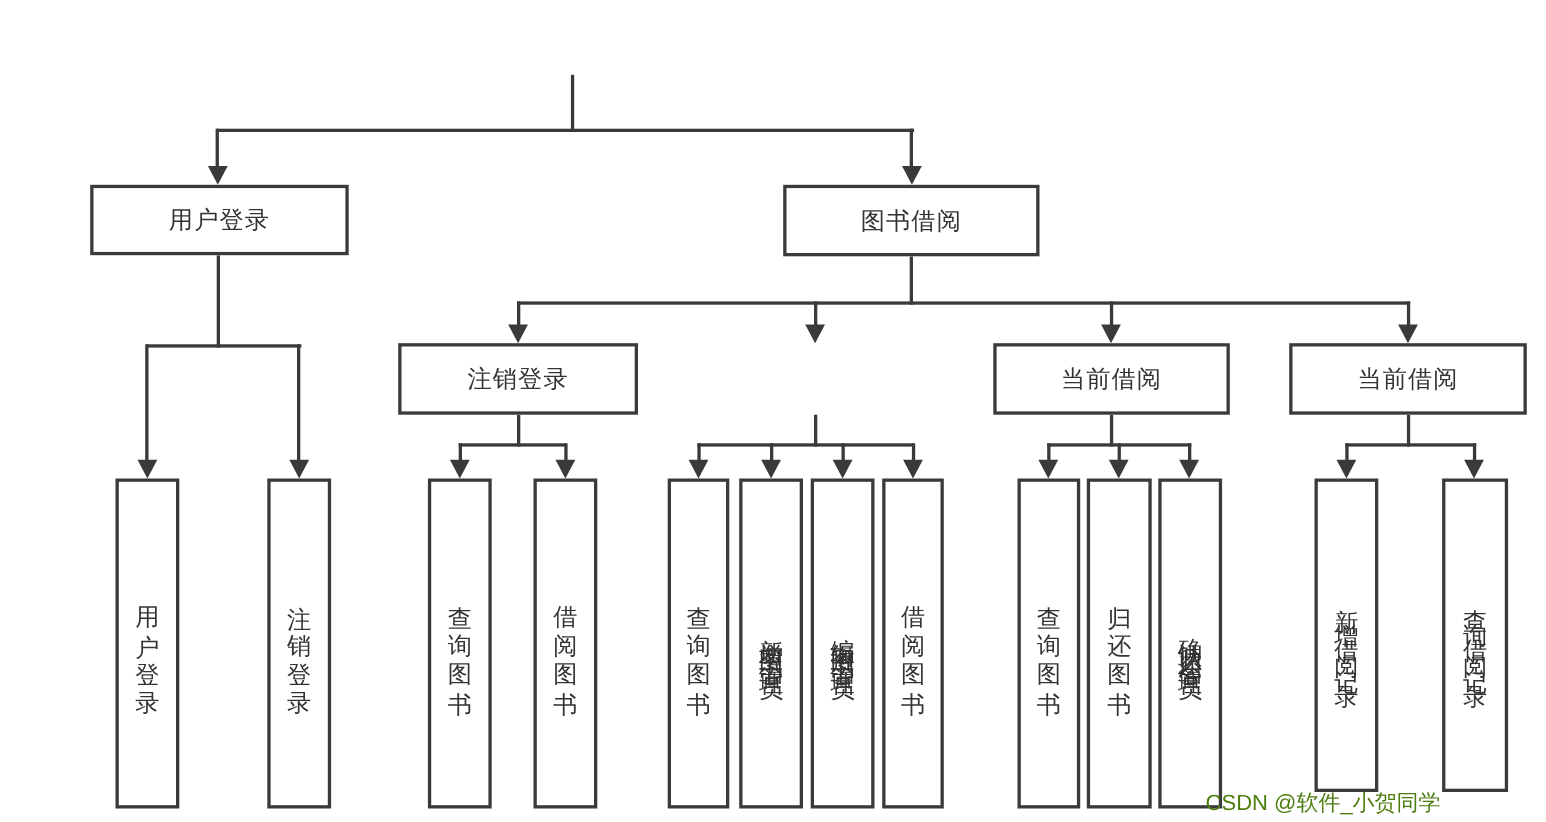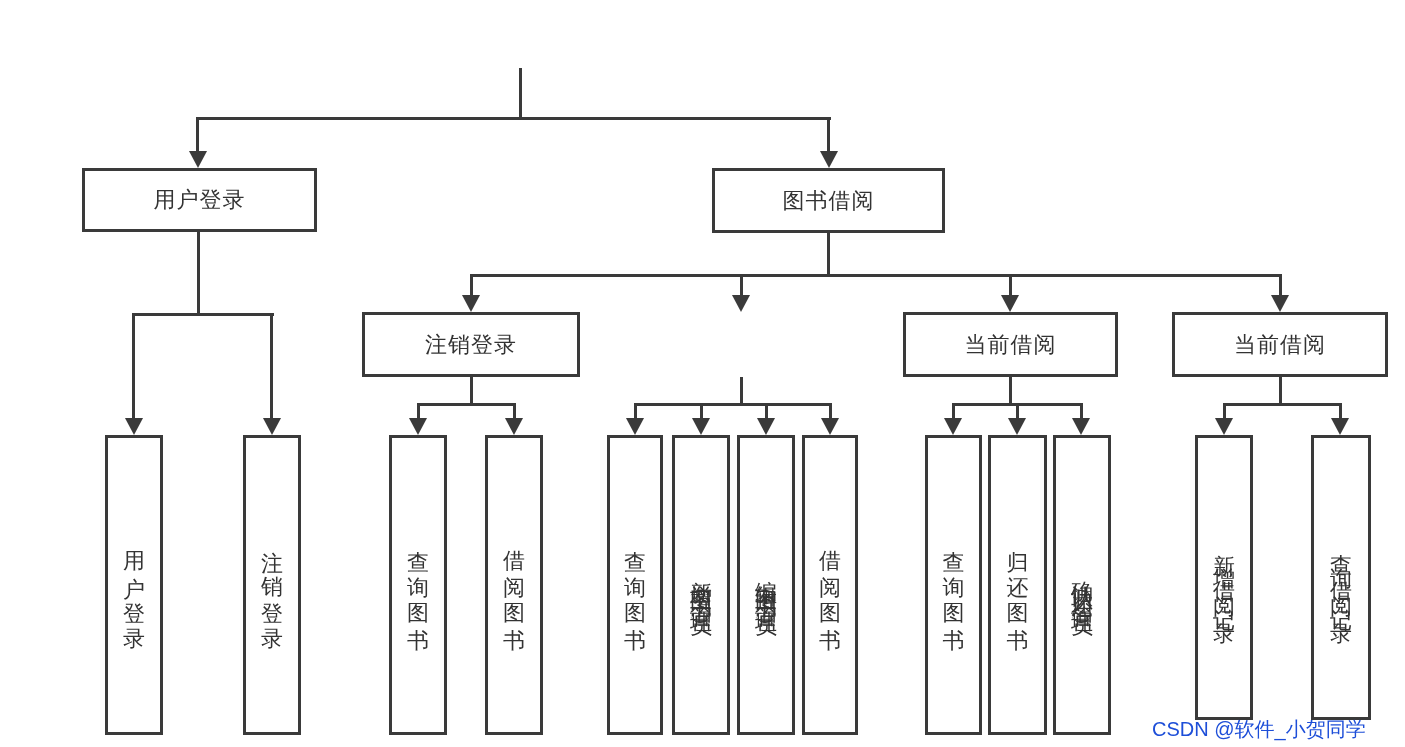--- a/index.html
+++ b/index.html
@@ -35,23 +35,23 @@
   .vline{width:3px;}
   .arrow{
     position:absolute;width:0;height:0;
     border-left:9px solid transparent;
     border-right:9px solid transparent;
     border-top:17px solid #3a3a3a;
     z-index:1;
   }
   .watermark{
     position:absolute;
-    left:1152px;top:716px;
+    left:1096px;top:716px;
     font-size:20px;
-    color:#1d4ed8;
+    color:#4d7c0f;
     z-index:3;
     white-space:nowrap;
   }
 </style>
 </head>
 <body>
 
 <div id="canvas">
 
 

